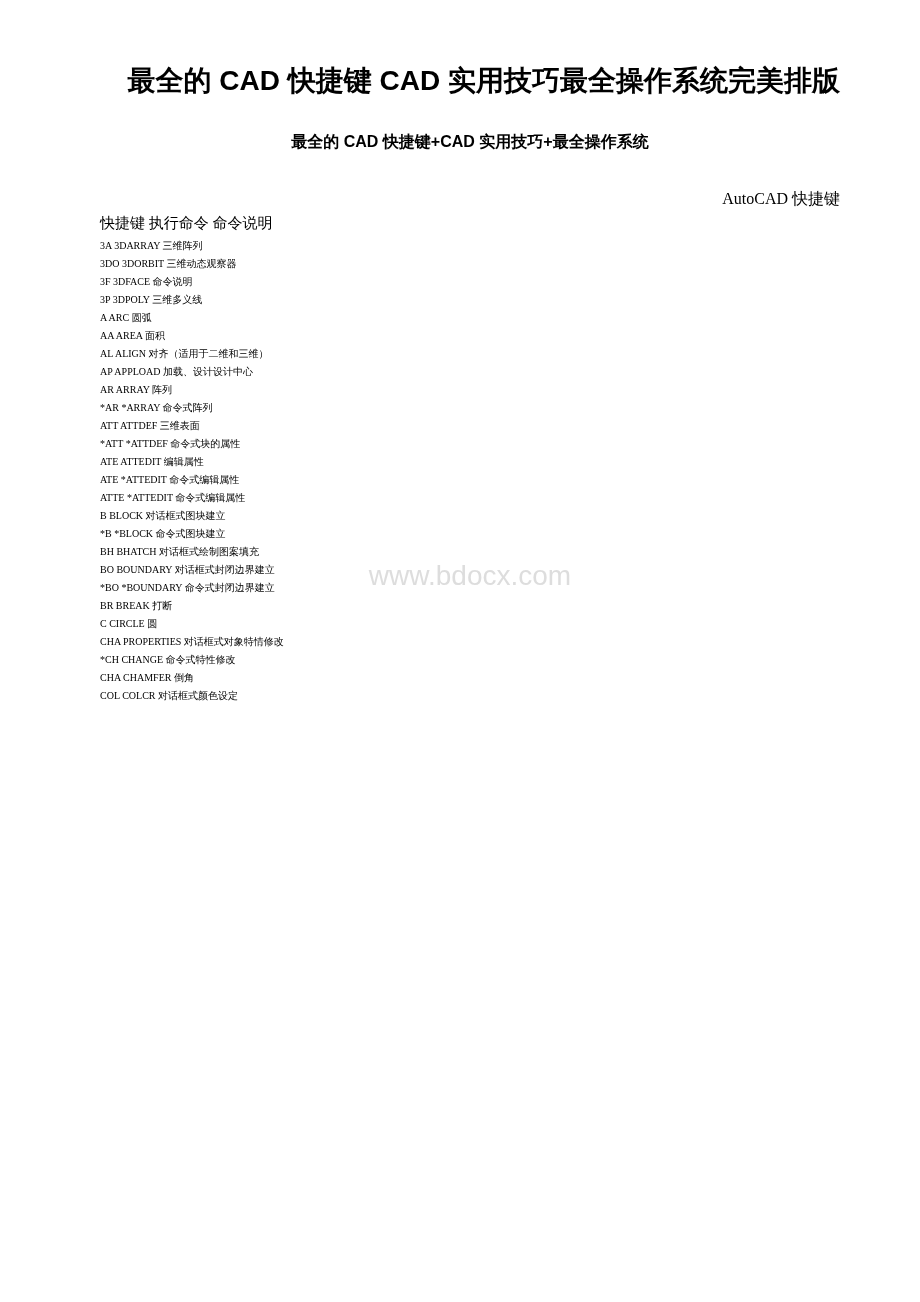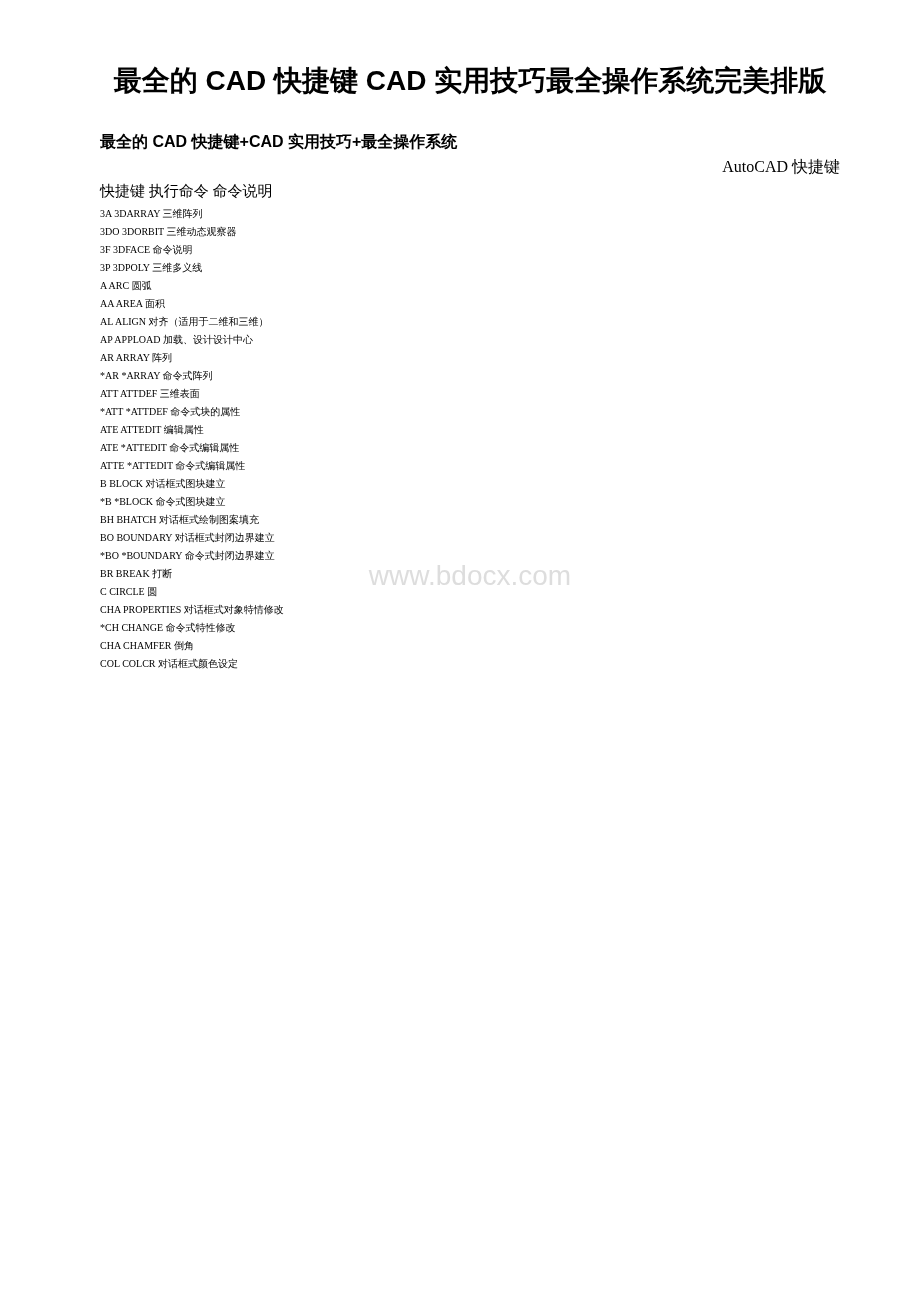--- a/index.html
+++ b/index.html
@@ -13,30 +13,31 @@
       font-family: "SimSun", "宋体", serif;
       color: #000000;
       width: 920px;
       min-height: 1302px;
       padding: 60px 80px 60px 100px;
     }
 
     .main-title {
       font-size: 28px;
       font-weight: bold;
-      text-align: center;
+      text-align: right;
       line-height: 1.5;
       margin-bottom: 30px;
       font-family: "SimHei", "黑体", sans-serif;
     }
 
     .subtitle {
       font-size: 16px;
       font-weight: bold;
-      margin-bottom: 4px;
+      text-align: center;
+      margin-bottom: 36px;
       font-family: "SimHei", "黑体", sans-serif;
     }
 
     .autocad-label {
       font-size: 16px;
       text-indent: 3em;
       margin-bottom: 4px;
       text-align: right;
     }
 

